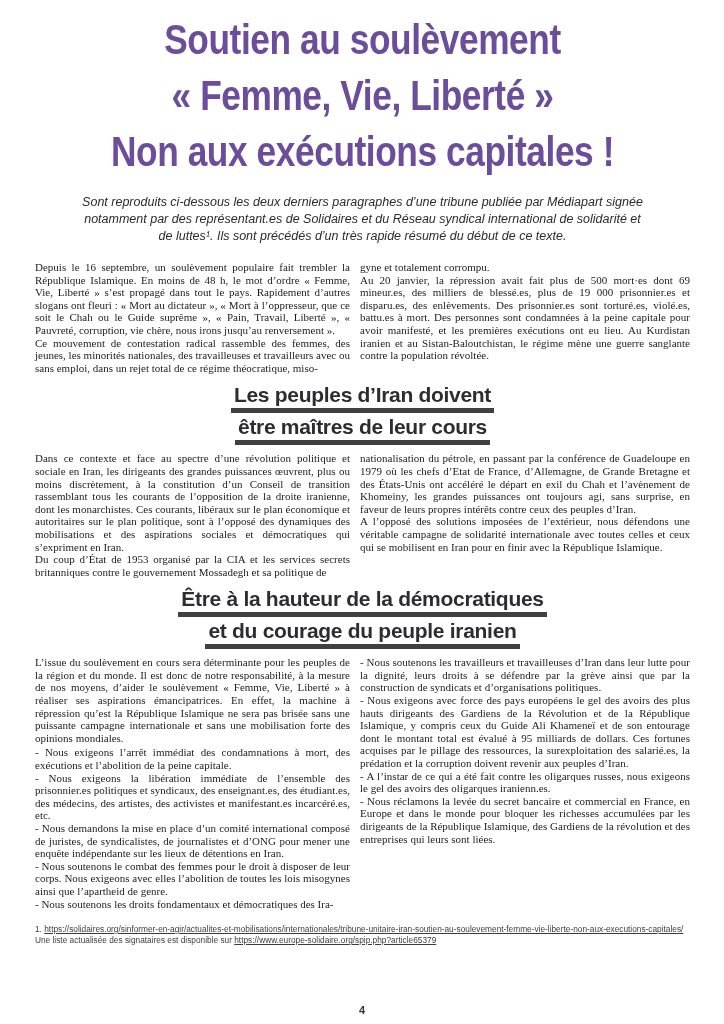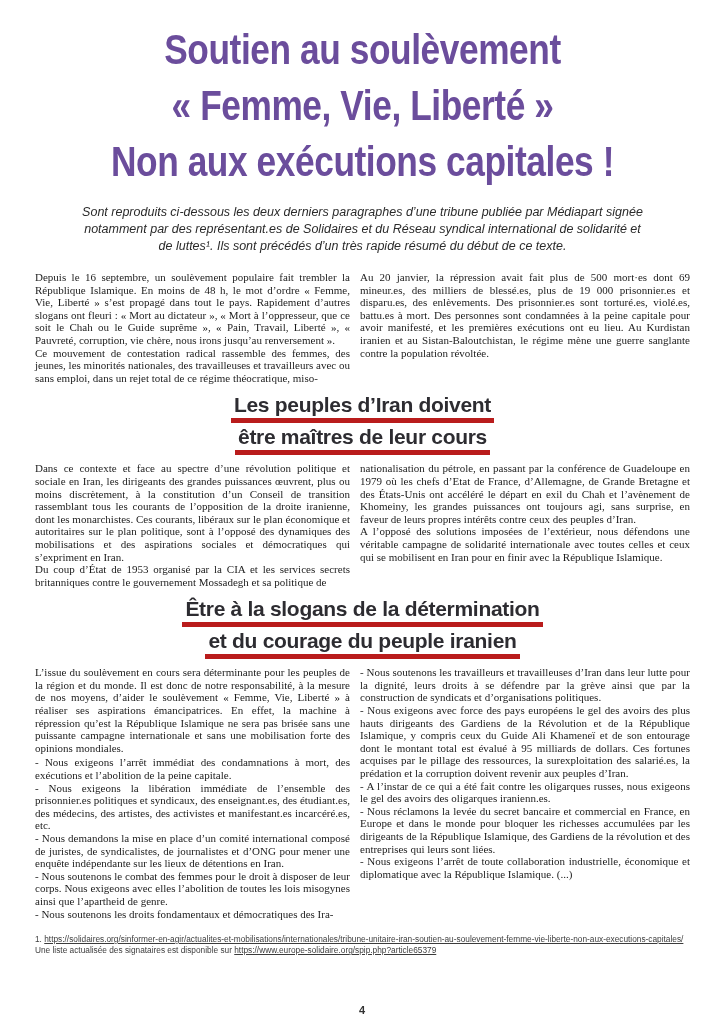--- a/index.html
+++ b/index.html
@@ -3,21 +3,21 @@
 <meta charset="utf-8">
 <style>
   html,body{margin:0;padding:0;background:#888;}
   .page{
     position:relative;
     width:724px;height:1024px;
     background:#ffffff;
     margin:0 auto;
     overflow:hidden;
     box-sizing:border-box;
-    padding:22px 34px 0 35px;
+    padding:12px 34px 0 35px;
     font-family:"Liberation Serif", serif;
     color:#1c1c1c;
   }
   
   .title{ text-align:center; margin:0 0 14px 0; }
   .title .tline{
     display:block;
     font-family:"Liberation Sans", sans-serif;
     font-weight:700;
     font-size:42px;
@@ -67,21 +67,21 @@
     margin:0 0 2px 0;
   }
   .sec-heading .hline span{
     display:inline-block;
     font-family:"Liberation Sans", sans-serif;
     font-weight:700;
     font-size:21px;
     line-height:24px;
     color:#2d2c31;
     letter-spacing:-0.3px;
-    border-bottom:5px solid #b91c1c;
+    border-bottom:5px solid #404040;
     padding:0 3px 1px 3px;
   }
   
   .footnote{
     margin-top:14px;
     font-family:"Liberation Sans", sans-serif;
     font-size:8.3px;
     line-height:11px;
     color:#3c3c3c;
     white-space:nowrap;
@@ -116,20 +116,21 @@
   </h1>
 
   <p class="intro">Sont reproduits ci-dessous les deux derniers paragraphes d’une tribune publiée par Médiapart signée notamment par des représentant.es de Solidaires et du Réseau syndical international de solidarité et de luttes¹. Ils sont précédés d’un très rapide résumé du début de ce texte.</p>
 
   <div class="cols">
     <div class="col left">
       <p>Depuis le 16 septembre, un soulèvement populaire fait trembler la République Islamique. En moins de 48 h, le mot d’ordre « Femme, Vie, Liberté » s’est propagé dans tout le pays. Rapidement d’autres slogans ont fleuri : « Mort au dictateur », « Mort à l’oppresseur, que ce soit le Chah ou le Guide suprême », « Pain, Travail, Liberté », « Pauvreté, corruption, vie chère, nous irons jusqu’au renversement ».</p>
       <p>Ce mouvement de contestation radical rassemble des femmes, des jeunes, les minorités nationales, des travailleuses et travailleurs avec ou sans emploi, dans un rejet total de ce régime théocratique, miso-</p>
     </div>
     <div class="col right">
+      <p>gyne et totalement corrompu.</p>
       <p>Au 20 janvier, la répression avait fait plus de 500 mort·es dont 69 mineur.es, des milliers de blessé.es, plus de 19 000 prisonnier.es et disparu.es, des enlèvements. Des prisonnier.es sont torturé.es, violé.es, battu.es à mort. Des personnes sont condamnées à la peine capitale pour avoir manifesté, et les premières exécutions ont eu lieu. Au Kurdistan iranien et au Sistan-Baloutchistan, le régime mène une guerre sanglante contre la population révoltée.</p>
     </div>
   </div>
 
   <div class="sec-heading">
     <div class="hline"><span>Les peuples d’Iran doivent</span></div>
     <div class="hline"><span>être maîtres de leur cours</span></div>
   </div>
 
   <div class="cols">
@@ -137,39 +138,38 @@
       <p>Dans ce contexte et face au spectre d’une révolution politique et sociale en Iran, les dirigeants des grandes puissances œuvrent, plus ou moins discrètement, à la constitution d’un Conseil de transition rassemblant tous les courants de l’opposition de la droite iranienne, dont les monarchistes. Ces courants, libéraux sur le plan économique et autoritaires sur le plan politique, sont à l’opposé des dynamiques des mobilisations et des aspirations sociales et démocratiques qui s’expriment en Iran.</p>
       <p>Du coup d’État de 1953 organisé par la CIA et les services secrets britanniques contre le gouvernement Mossadegh et sa politique de</p>
     </div>
     <div class="col right">
       <p>nationalisation du pétrole, en passant par la conférence de Guadeloupe en 1979 où les chefs d’Etat de France, d’Allemagne, de Grande Bretagne et des États-Unis ont accéléré le départ en exil du Chah et l’avènement de Khomeiny, les grandes puissances ont toujours agi, sans surprise, en faveur de leurs propres intérêts contre ceux des peuples d’Iran.</p>
       <p>A l’opposé des solutions imposées de l’extérieur, nous défendons une véritable campagne de solidarité internationale avec toutes celles et ceux qui se mobilisent en Iran pour en finir avec la République Islamique.</p>
     </div>
   </div>
 
   <div class="sec-heading">
-    <div class="hline"><span>Être à la slogans de la détermination</span></div>
+    <div class="hline"><span>Être à la hauteur de la démocratiques</span></div>
     <div class="hline"><span>et du courage du peuple iranien</span></div>
   </div>
 
   <div class="cols">
     <div class="col left">
       <p>L’issue du soulèvement en cours sera déterminante pour les peuples de la région et du monde. Il est donc de notre responsabilité, à la mesure de nos moyens, d’aider le soulèvement « Femme, Vie, Liberté » à réaliser ses aspirations émancipatrices. En effet, la machine à répression qu’est la République Islamique ne sera pas brisée sans une puissante campagne internationale et sans une mobilisation forte des opinions mondiales.</p>
       <p class="gap-before">- Nous exigeons l’arrêt immédiat des condamnations à mort, des exécutions et l’abolition de la peine capitale.</p>
       <p>- Nous exigeons la libération immédiate de l’ensemble des prisonnier.es politiques et syndicaux, des enseignant.es, des étudiant.es, des médecins, des artistes, des activistes et manifestant.es incarcéré.es, etc.</p>
       <p>- Nous demandons la mise en place d’un comité international composé de juristes, de syndicalistes, de journalistes et d’ONG pour mener une enquête indépendante sur les lieux de détentions en Iran.</p>
       <p>- Nous soutenons le combat des femmes pour le droit à disposer de leur corps. Nous exigeons avec elles l’abolition de toutes les lois misogynes ainsi que l’apartheid de genre.</p>
       <p>- Nous soutenons les droits fondamentaux et démocratiques des Ira-</p>
     </div>
     <div class="col right">
       <p>- Nous soutenons les travailleurs et travailleuses d’Iran dans leur lutte pour la dignité, leurs droits à se défendre par la grève ainsi que par la construction de syndicats et d’organisations politiques.</p>
       <p>- Nous exigeons avec force des pays européens le gel des avoirs des plus hauts dirigeants des Gardiens de la Révolution et de la République Islamique, y compris ceux du Guide Ali Khameneï et de son entourage dont le montant total est évalué à 95 milliards de dollars. Ces fortunes acquises par le pillage des ressources, la surexploitation des salarié.es, la prédation et la corruption doivent revenir aux peuples d’Iran.</p>
       <p>- A l’instar de ce qui a été fait contre les oligarques russes, nous exigeons le gel des avoirs des oligarques iranienn.es.</p>
       <p>- Nous réclamons la levée du secret bancaire et commercial en France, en Europe et dans le monde pour bloquer les richesses accumulées par les dirigeants de la République Islamique, des Gardiens de la révolution et des entreprises qui leurs sont liées.</p>
-      <p>- Nous exigeons l’arrêt de toute collaboration industrielle, économique et diplomatique avec la République Islamique. (...)</p>
     </div>
   </div>
 
   <div class="footnote">
     <div><span>1.</span>&nbsp;<a href="#">https://solidaires.org/sinformer-en-agir/actualites-et-mobilisations/internationales/tribune-unitaire-iran-soutien-au-soulevement-femme-vie-liberte-non-aux-executions-capitales/</a></div>
     <div><span>Une liste actualisée des signataires est disponible sur</span>&nbsp;<a href="#">https://www.europe-solidaire.org/spip.php?article65379</a></div>
   </div>
 
   <div class="pagenum">4</div>
 

